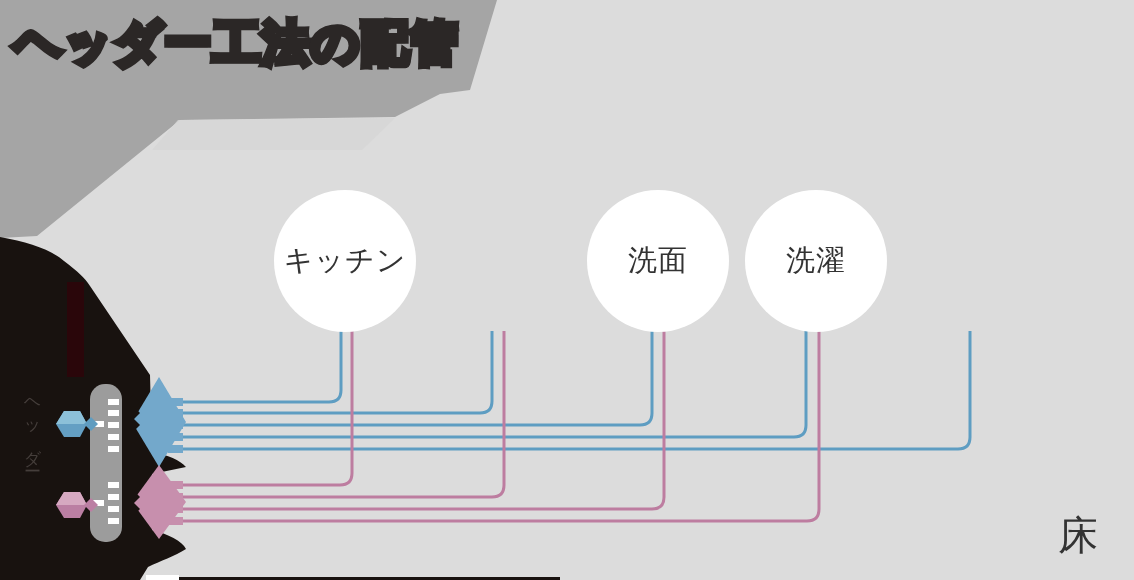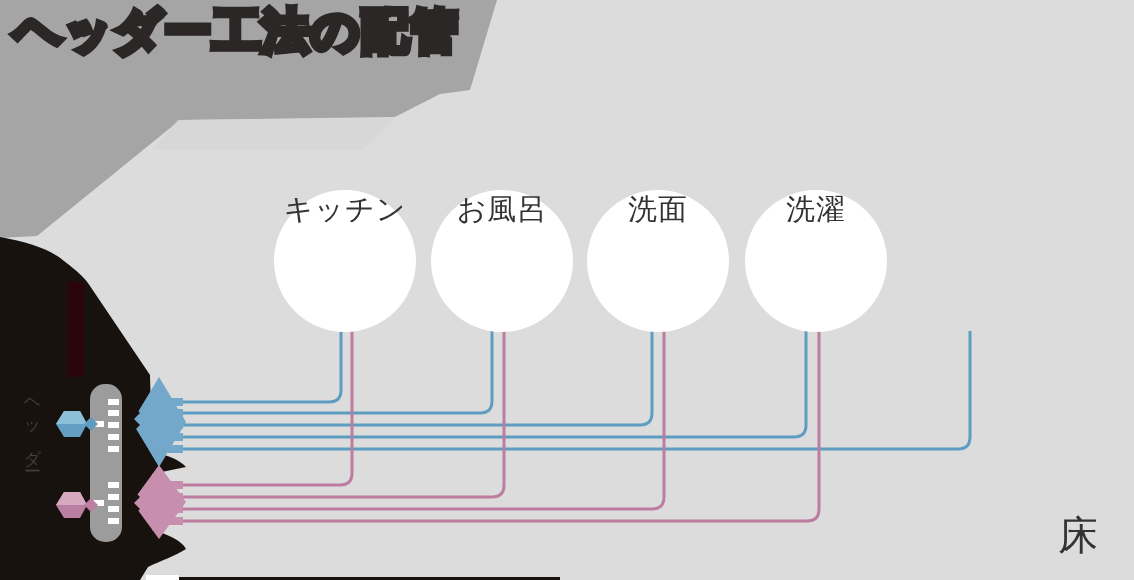--- a/index.html
+++ b/index.html
@@ -5,32 +5,32 @@
   html,body{margin:0;padding:0;background:#888;}
   .stage{
     position:relative;
     width:1134px;height:580px;
     background:#dcdcdc;
     overflow:hidden;
     font-family:"Liberation Sans","DejaVu Sans",sans-serif;
   }
   .stage svg{position:absolute;left:0;top:0;}
   .page-title{
-    position:absolute;left:14px;top:0;
+    position:absolute;left:14px;top:12px;
     font-size:47px;font-weight:800;letter-spacing:2px;
     color:#701a75;
     -webkit-text-stroke:7px #2b2726;
     text-shadow:3px 0 0 #2b2726,-3px 0 0 #2b2726,0 3px 0 #2b2726,0 -3px 0 #2b2726,
                 2px 2px 0 #2b2726,-2px -2px 0 #2b2726,2px -2px 0 #2b2726,-2px 2px 0 #2b2726;
     white-space:nowrap;
   }
   .fixture-circle{
     position:absolute;top:190px;width:142px;height:142px;
     background:#ffffff;border-radius:50%;
-    display:flex;align-items:flex-start;justify-content:center;
+    display:flex;align-items:center;justify-content:center;
     font-size:29px;color:#333333;letter-spacing:1px;
   }
   .floor-label{
     position:absolute;left:1058px;top:508px;
     font-size:40px;color:#333333;
   }
   .header-vertical-label{
     position:absolute;left:21px;top:388px;
     writing-mode:vertical-rl;text-orientation:mixed;
     font-size:17px;letter-spacing:5px;color:#453e3b;
@@ -135,23 +135,20 @@
       <polygon points="56,505 64,492 80,492 87,505" fill="#d6a9c1"></polygon>
       <polygon points="84,505 91,498 98,505 91,512" fill="#bb7fa3"></polygon>
     </g>
   </svg>
 
   <div class="header-vertical-label">ヘッダー</div>
 
   <div class="fixture-circle" style="left:274px">
     <span>キッチン</span>
   </div>
-  <div class="fixture-circle" style="left:431px">
-    <span>お風呂</span>
-  </div>
   <div class="fixture-circle" style="left:587px">
     <span>洗面</span>
   </div>
   <div class="fixture-circle" style="left:745px">
     <span>洗濯</span>
   </div>
 
   <div class="page-title">ヘッダー工法の配管</div>
 
   <div class="floor-label">床</div>

